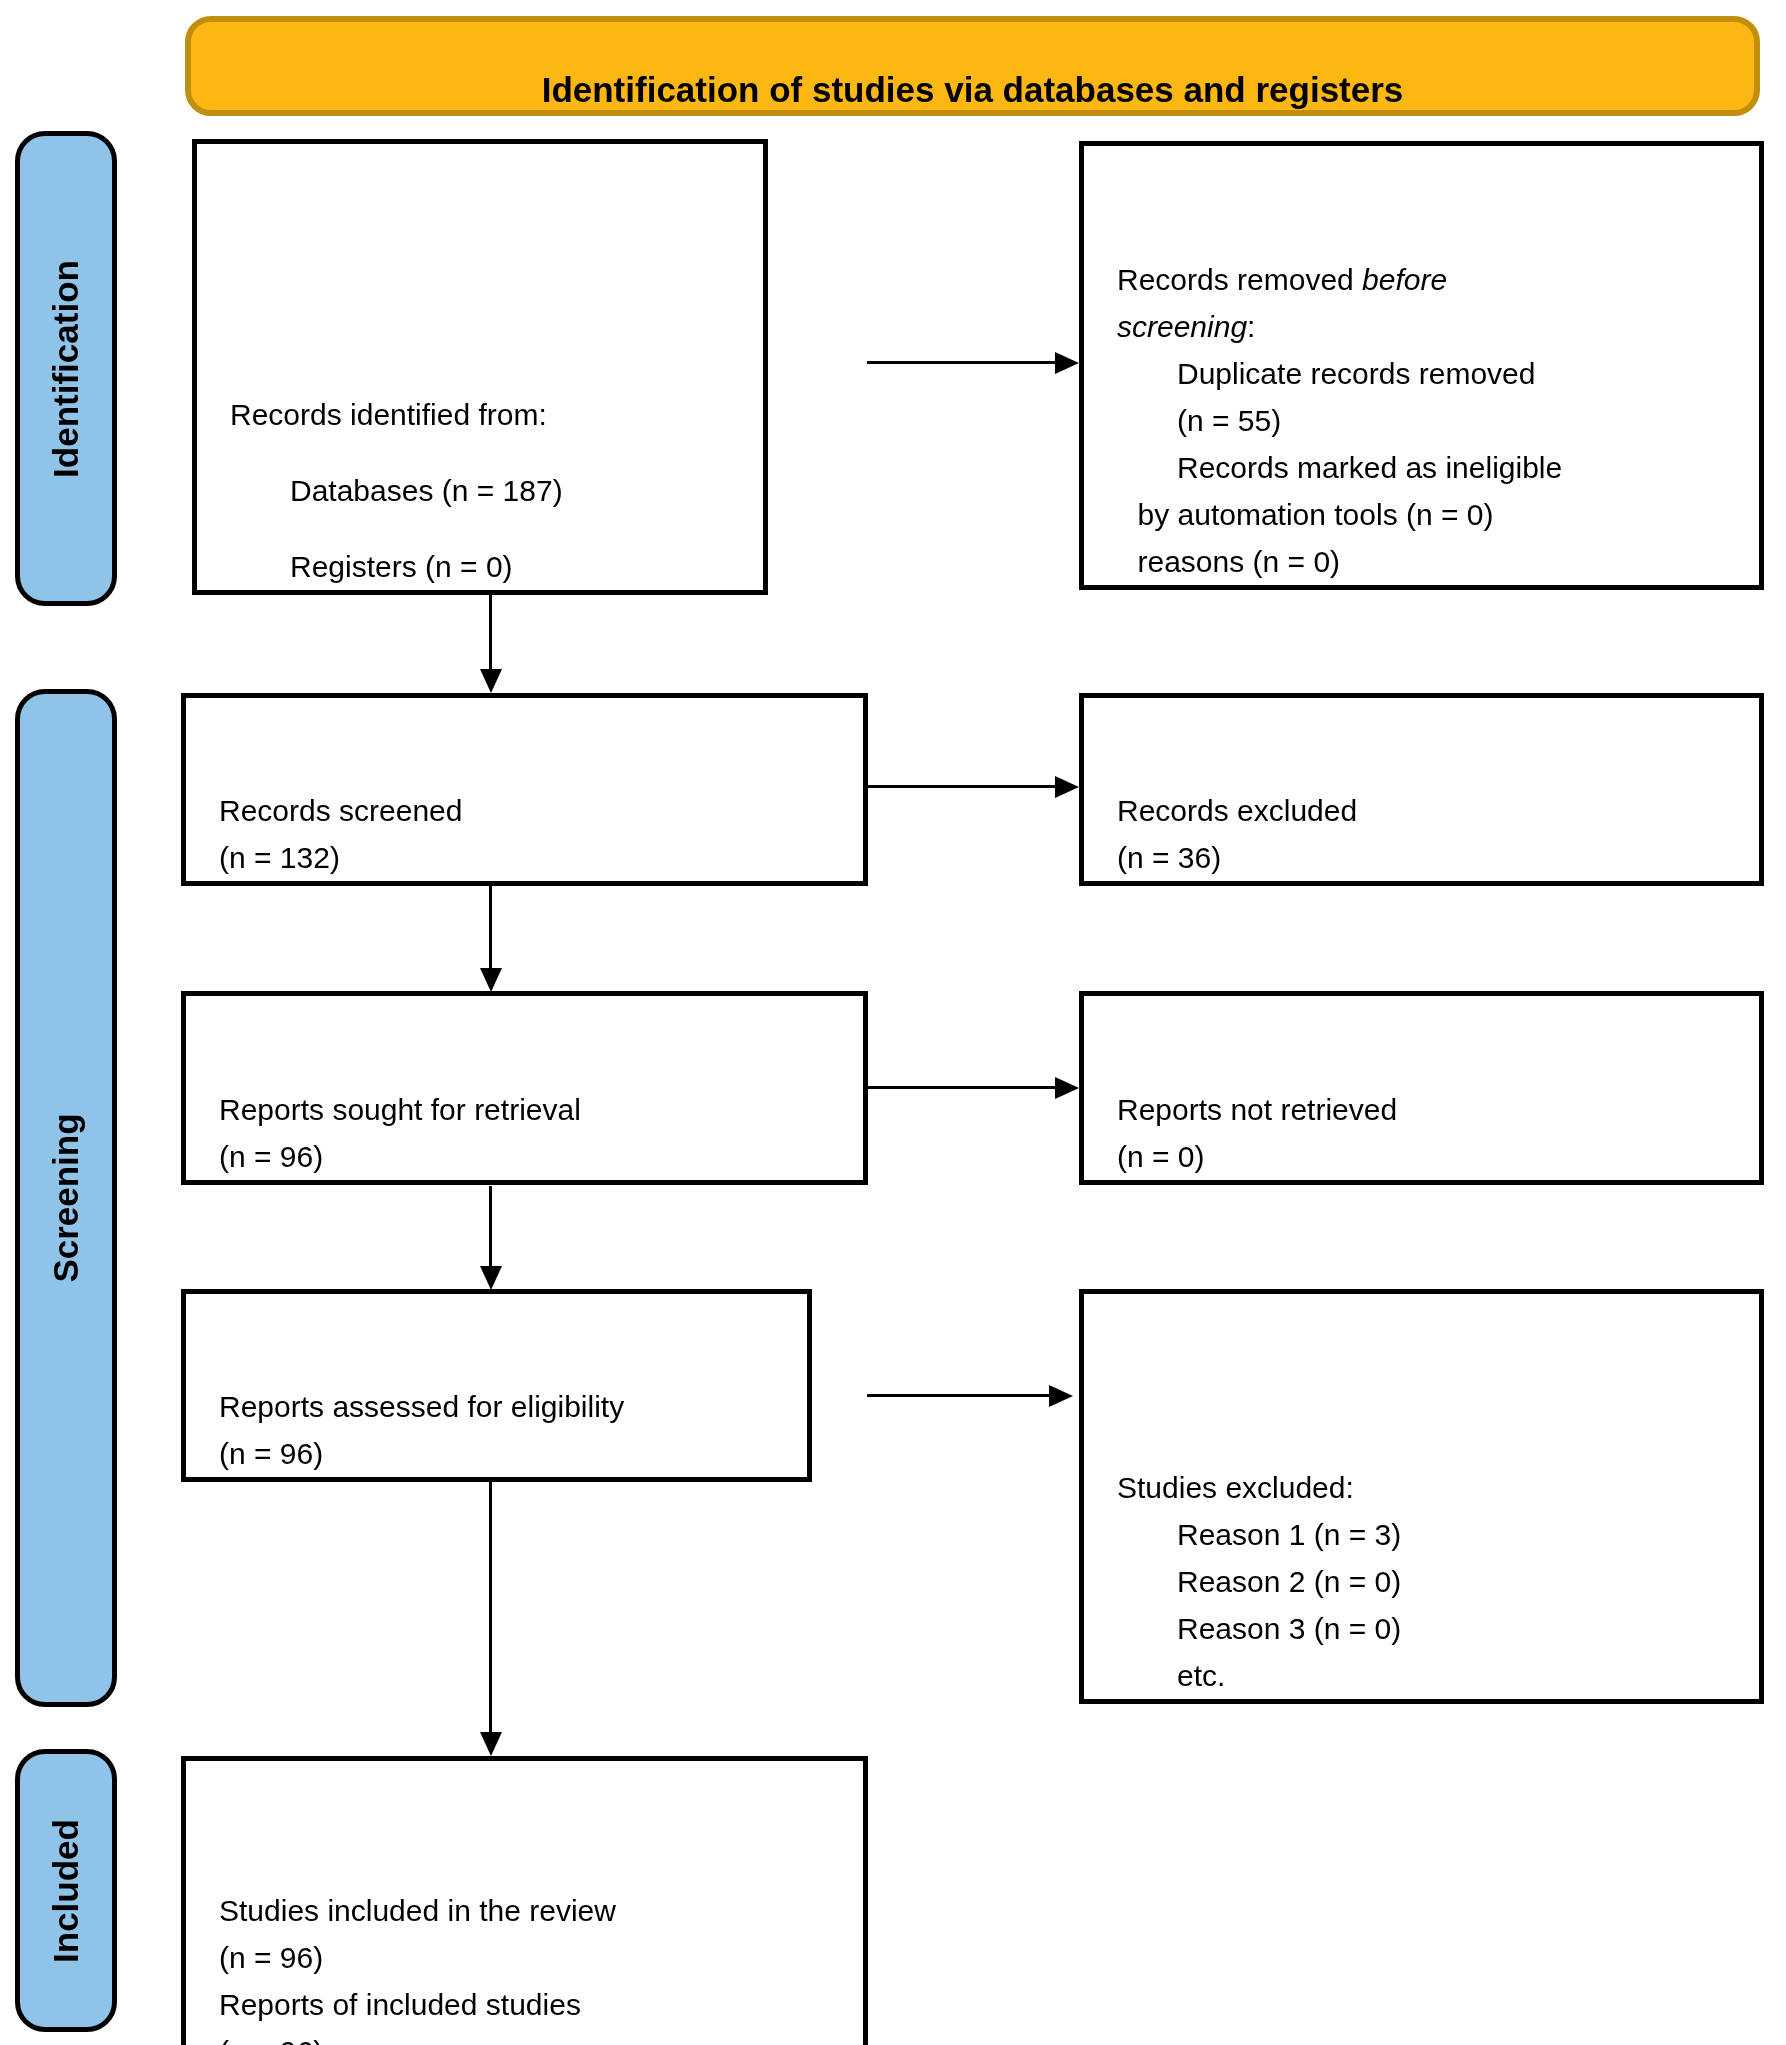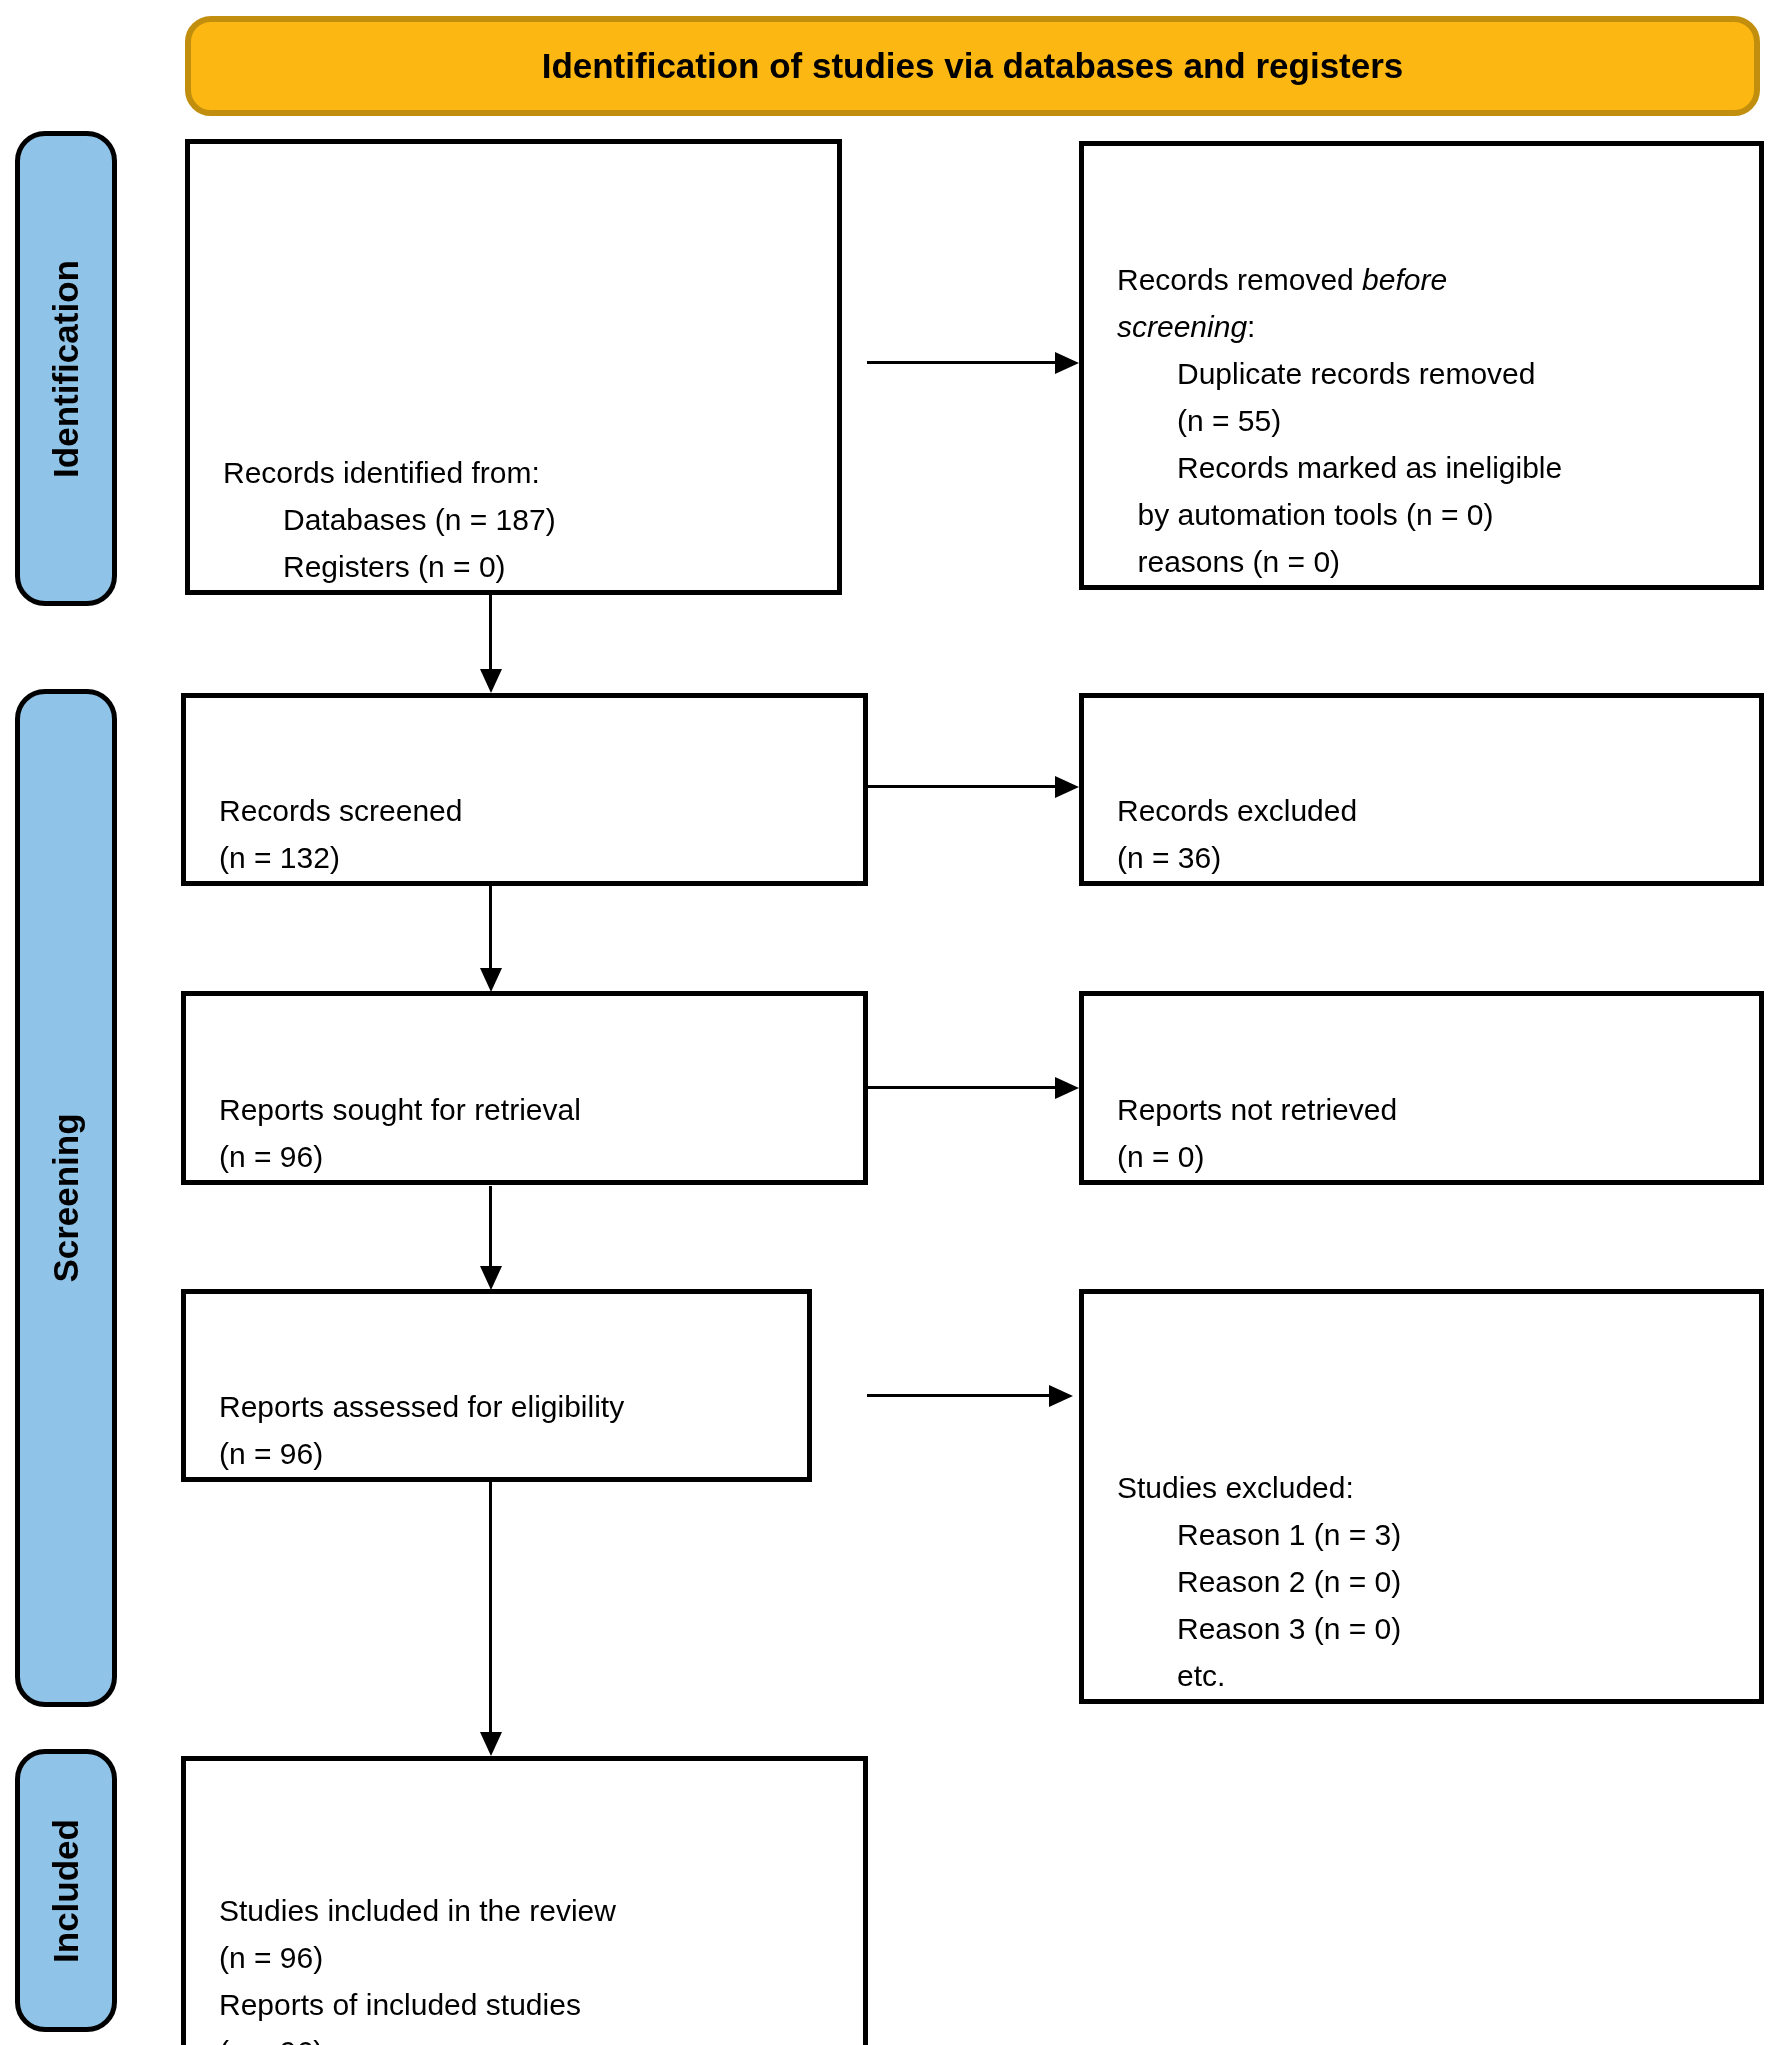--- a/index.html
+++ b/index.html
@@ -21,21 +21,21 @@
 
   
   .banner {
     position: absolute;
     left: 185px; top: 16px;
     width: 1575px; height: 100px;
     background: var(--banner_fill, #FCB712);
     border: 6.5px solid var(--banner_border, #C28E0E);
     border-radius: 26px;
     box-sizing: border-box;
-    display: flex; align-items: center; justify-content: center;
+    display: flex; align-items: flex-end; justify-content: center;
     font-size: 35px; font-weight: bold;
   }
 
   
   .side-label {
     position: absolute;
     left: 15px; width: 102px;
     background: var(--sidebar_fill, #8FC3E8);
     border: 5.4px solid #000;
     border-radius: 30px;
@@ -59,21 +59,21 @@
     box-sizing: border-box;
     display: flex; flex-direction: column; justify-content: flex-end;
     padding-left: 33px; padding-right: 13px;
     font-size: 30px;
   }
   .line { line-height: 47px; white-space: nowrap; }
   .ind0 { padding-left: 0; }
   .ind1 { padding-left: 60px; }
   .ind2 { padding-left: 20.5px; }
 
-  .box-a { left: 185px;  top: 139px;  width: 657px; height: 456px; }
+  .box-a { left: 192px;  top: 139px;  width: 576px; height: 456px; gap: 29px; }
   .box-b { left: 1079px; top: 141px;  width: 685px; height: 449px; }
   .box-c { left: 181px;  top: 693px; width: 687px; height: 193px; }
   .box-d { left: 1079px; top: 693px; width: 685px; height: 193px; }
   .box-e { left: 181px;  top: 991px; width: 687px; height: 194px; }
   .box-f { left: 1079px; top: 991px; width: 685px; height: 194px; }
   .box-g { left: 181px;  top: 1289px; width: 631px; height: 193px; }
   .box-h { left: 1079px; top: 1289px; width: 685px; height: 415px; }
   .box-i { left: 181px;  top: 1756px; width: 687px; height: 324px; }
 
   

